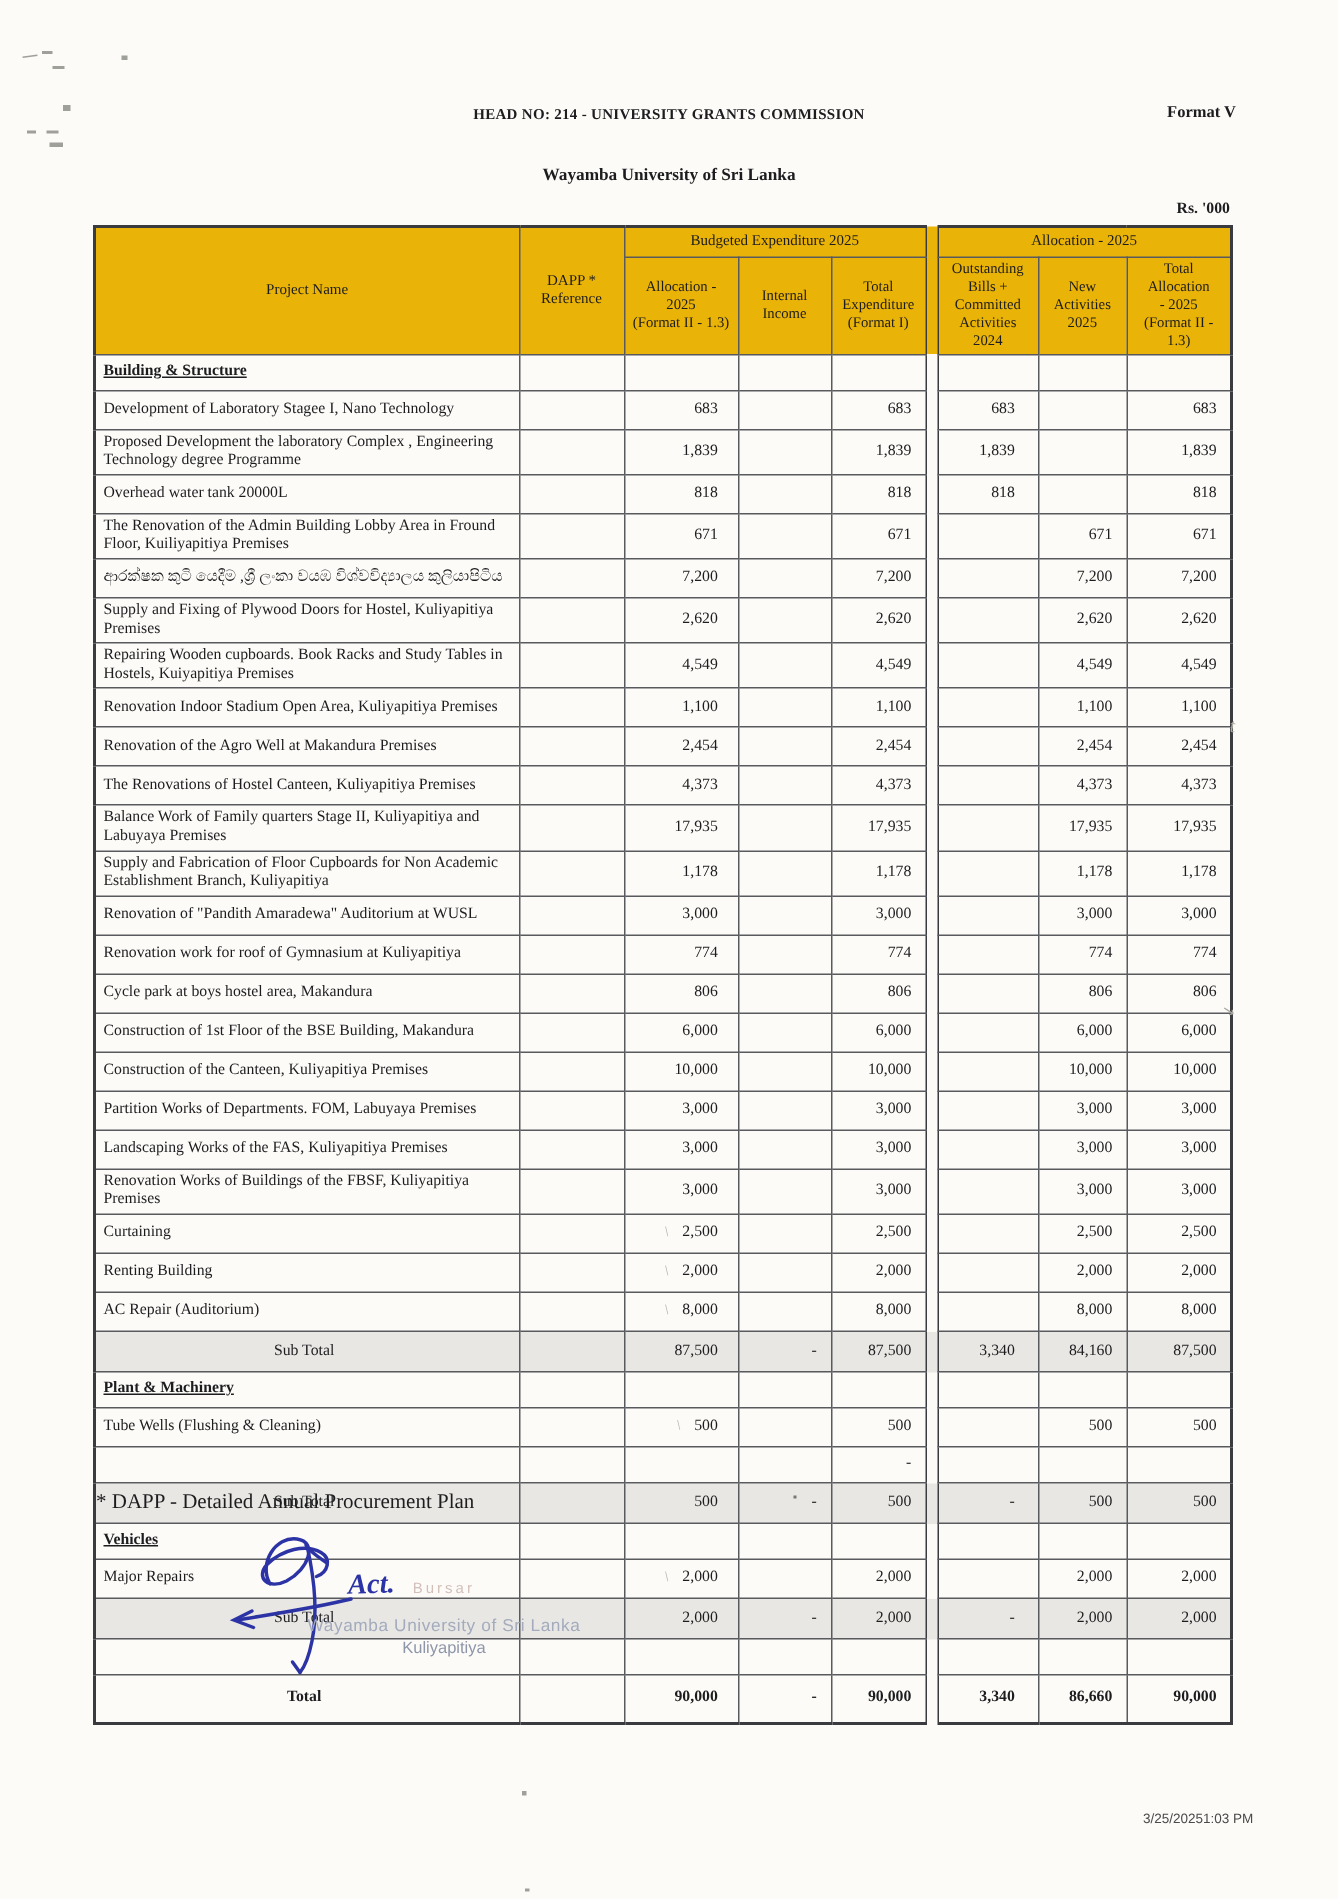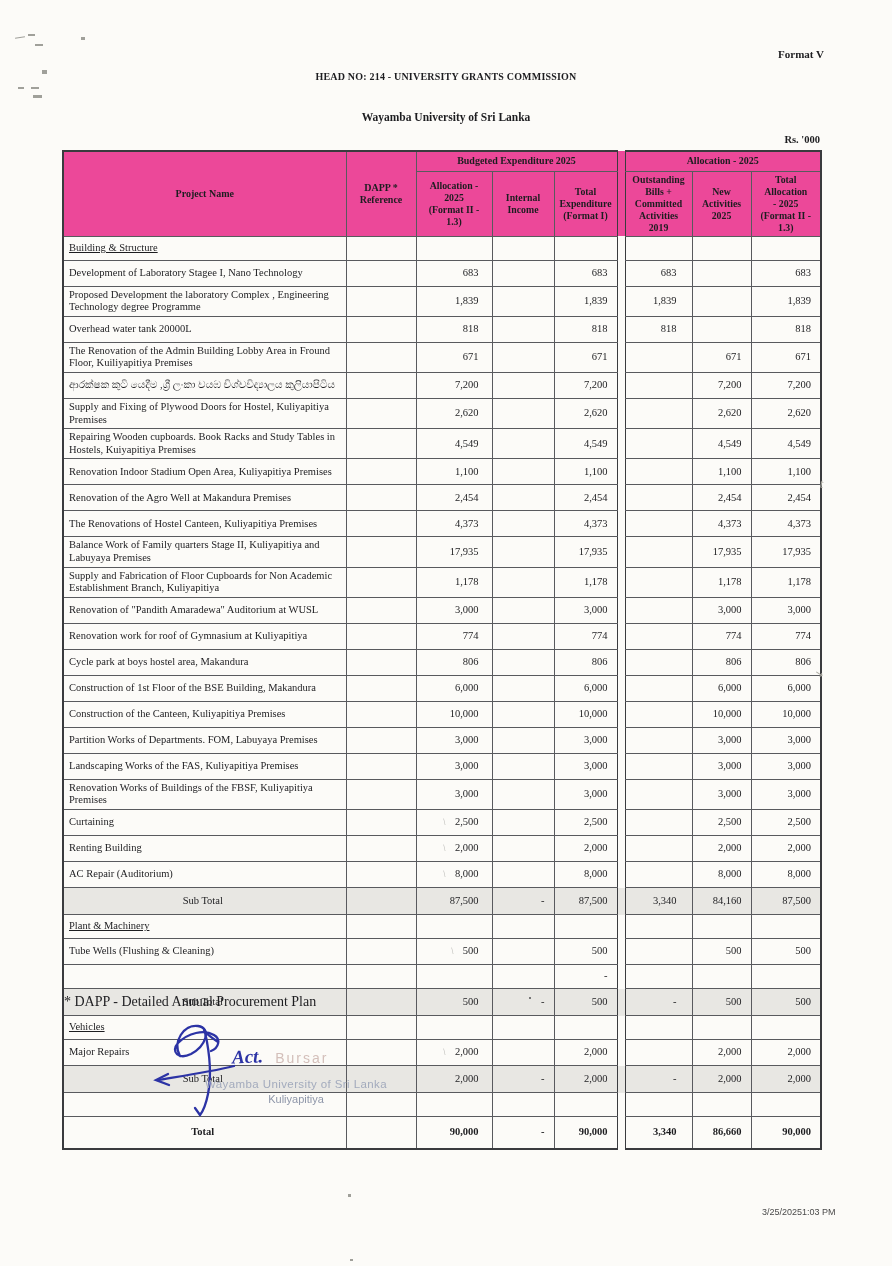--- a/index.html
+++ b/index.html
@@ -1,59 +1,59 @@
 <!DOCTYPE html>
 <html><head>
 <meta charset="utf-8">
 <style>
   html,body{margin:0;padding:0;background:#e9e7e2;}
   .page{position:relative;width:892px;height:1266px;background:#fcfbf8;margin:0 auto;
         font-family:"Liberation Serif",serif;color:#1d1d20;overflow:hidden;}
 
-  .format-v{position:absolute;top:48px;right:68px;font-weight:bold;font-size:11px;}
+  .format-v{position:absolute;top:69px;right:68px;font-weight:bold;font-size:11px;}
   .head-no{position:absolute;top:71px;left:0;width:100%;text-align:center;font-weight:bold;font-size:10px;letter-spacing:.2px;}
   .doc-title{position:absolute;top:89px;left:0;width:100%;text-align:center;font-weight:bold;font-size:15.5px;letter-spacing:.3px;}
   .doc-subtitle{position:absolute;top:111px;left:0;width:100%;text-align:center;font-weight:bold;font-size:11.5px;}
   .units{position:absolute;top:134px;left:62px;width:758px;text-align:right;font-weight:bold;font-size:10.5px;}
 
   table.budget-table{position:absolute;top:150px;left:62px;width:758px;border-collapse:collapse;
         table-layout:fixed;font-size:10.5px;}
   .budget-table th,.budget-table td{border:1px solid #595a5e;padding:2px 4px;vertical-align:middle;line-height:1.2;}
-  .budget-table thead th{font-weight:bold;text-align:center;font-size:9.8px;line-height:1.22;white-space:pre-line;background:#ec4899;}
+  .budget-table thead th{font-weight:normal;text-align:center;font-size:9.8px;line-height:1.22;white-space:pre-line;background:#eab308;}
   .budget-table thead tr.group-row th{height:15px;font-size:10px;}
   .budget-table thead tr.sub-row th{height:48px;}
   thead tr:first-child th{border-top:2px solid #3a3b3e;}
   tbody tr:last-child td{border-bottom:2px solid #3a3b3e;}
   th.spacer,td.spacer{border:none !important;background:transparent;padding:0;}
   .b-left{border-left:2px solid #3a3b3e !important;}
   .b-right{border-right:2px solid #3a3b3e !important;}
   .b-rblock{border-right:1.5px solid #3a3b3e !important;}
   .b-lblock{border-left:1.5px solid #3a3b3e !important;}
 
   td.num{text-align:right;padding-right:9px;}
   td.c-alloc{padding-right:13px;}
   td.c-out{padding-right:15px;}
   td.c-project{padding-left:5px;}
   tr.row-item td{height:21px;}
   tr.row-section td{height:19px;}
   tr.row-empty td{height:19px;}
   tr.row-subtotal td{height:22px;background:#e8e7e3;font-weight:normal;}
   tr.row-total td{height:27px;font-weight:bold;border-top:1.5px solid #3a3b3e;}
   tr.row-total td.spacer{border-top:none !important;}
-  .section-title{font-weight:normal;text-decoration:underline;}
+  .section-title{font-weight:bold;text-decoration:underline;}
   td.center{text-align:center;padding-left:0;}
   .tick{color:#b2b2ae;margin-right:9px;font-size:9.5px;display:inline-block;transform:rotate(6deg);}
 
   .footnote{position:absolute;top:994px;left:64px;font-size:14px;}
 
   .signature{position:absolute;left:146px;top:1014px;width:310px;height:115px;}
   .sig-svg{position:absolute;left:0;top:0;}
   .act-line{position:absolute;left:86px;top:32px;white-space:nowrap;}
   .act{font-size:19px;color:#2c33a5;font-weight:bold;font-style:italic;display:inline-block;transform:rotate(-2deg);}
-  .act-faint{margin-left:12px;color:#c2a6a0;font-size:14px;letter-spacing:2px;opacity:.7;font-family:"Liberation Sans",sans-serif;}
+  .act-faint{margin-left:12px;color:#c2a6a0;font-size:10px;letter-spacing:2px;opacity:.7;font-family:"Liberation Sans",sans-serif;}
   .stamp1{position:absolute;left:40px;top:64px;width:220px;text-align:center;font-family:"Liberation Sans",sans-serif;
           font-size:11.5px;color:#a3abbd;letter-spacing:.4px;}
   .stamp2{position:absolute;left:40px;top:79px;width:220px;text-align:center;font-family:"Liberation Sans",sans-serif;
           font-size:11px;color:#8e96a9;}
 
   .timestamp{position:absolute;left:762px;top:1207px;font-family:"Liberation Sans",sans-serif;font-size:9px;color:#4a4a4a;}
 
   .mark{position:absolute;background:#a0a09a;}
   .mark-char{position:absolute;color:#aaa8a0;font-size:10px;background:none;}
 </style>
@@ -93,21 +93,21 @@
 2025
 (Format II - 1.3)</th>
         <th>Internal
 Income</th>
         <th class="b-rblock">Total
 Expenditure
 (Format I)</th>
         <th class="b-lblock">Outstanding
 Bills +
 Committed
-Activities 2019</th>
+Activities 2024</th>
         <th>New Activities
 2025</th>
         <th class="b-right">Total Allocation
 - 2025
 (Format II - 1.3)</th>
       </tr>
     </thead>
     <tbody id="table-body">
         <tr class="row-section">
           <td class="c-project b-left"><span class="section-title">Building &amp; Structure</span></td>

